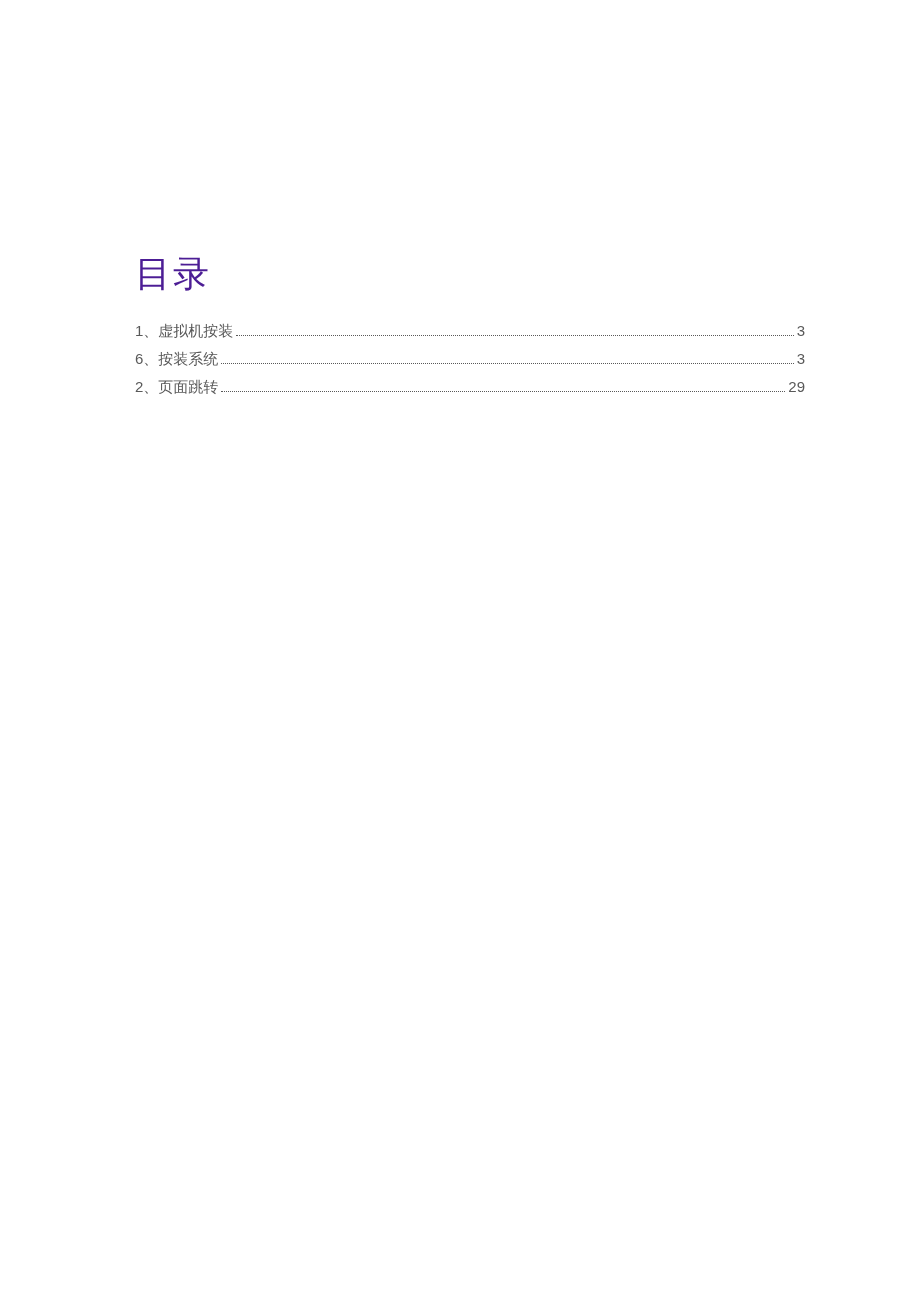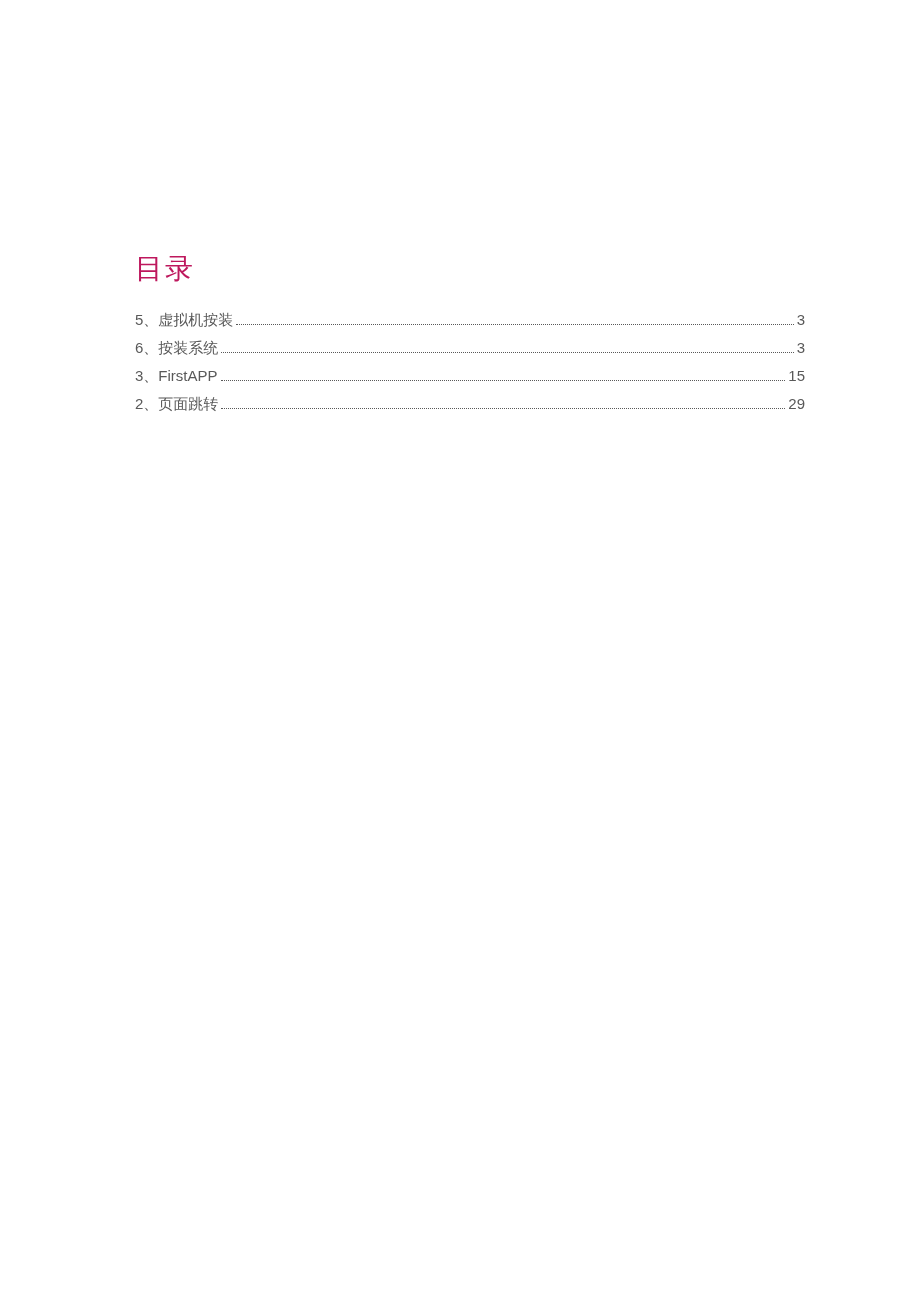--- a/index.html
+++ b/index.html
@@ -11,22 +11,22 @@
       width: 920px;
       height: 1302px;
       background: #ffffff;
       font-family: "Microsoft YaHei", "SimSun", Arial, sans-serif;
       position: relative;
     }
     .page {
       padding: 250px 115px 0 135px;
     }
     .toc-title {
-      font-size: 28px;
-      color: #be185d;
+      font-size: 36px;
+      color: #4c1d95;
       font-weight: normal;
       margin-bottom: 18px;
       letter-spacing: 2px;
     }
     .toc-list {
       list-style: none;
     }
     .toc-entry {
       display: flex;
       align-items: baseline;
@@ -50,33 +50,28 @@
       color: #595959;
     }
   </style>
 </head>
 <body>
 
 <div class="page">
   <h1 class="toc-title">目录</h1>
   <ul class="toc-list">
     <li class="toc-entry">
-      <span class="toc-label">5、虚拟机按装</span>
+      <span class="toc-label">1、虚拟机按装</span>
       <span class="toc-leader"></span>
       <span class="toc-page">3</span>
     </li>
     <li class="toc-entry">
       <span class="toc-label">6、按装系统</span>
       <span class="toc-leader"></span>
       <span class="toc-page">3</span>
-    </li>
-    <li class="toc-entry">
-      <span class="toc-label">3、FirstAPP</span>
-      <span class="toc-leader"></span>
-      <span class="toc-page">15</span>
     </li>
     <li class="toc-entry">
       <span class="toc-label">2、页面跳转</span>
       <span class="toc-leader"></span>
       <span class="toc-page">29</span>
     </li>
   </ul>
 </div>
 
 </body></html>

